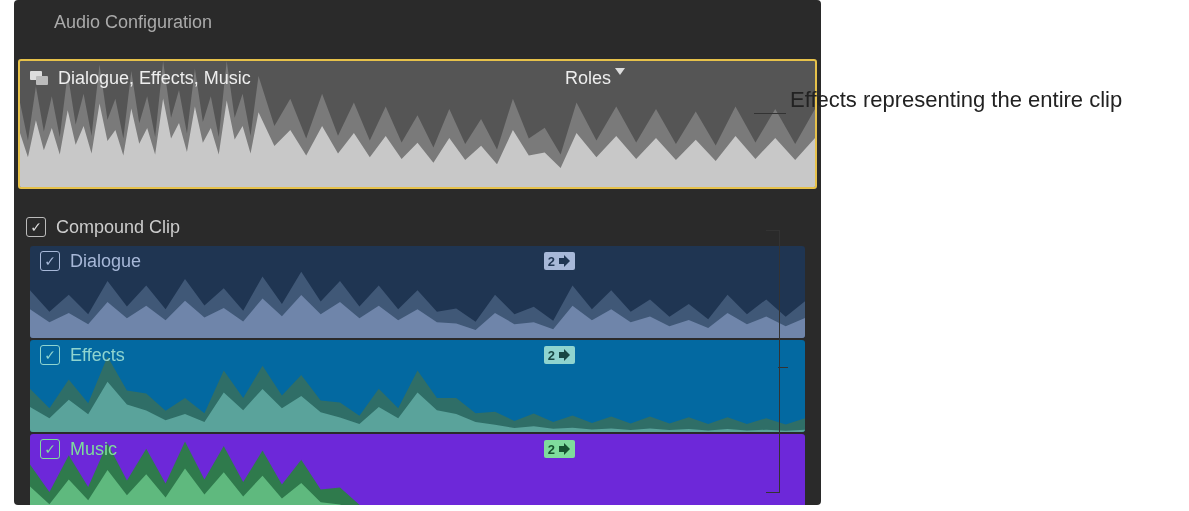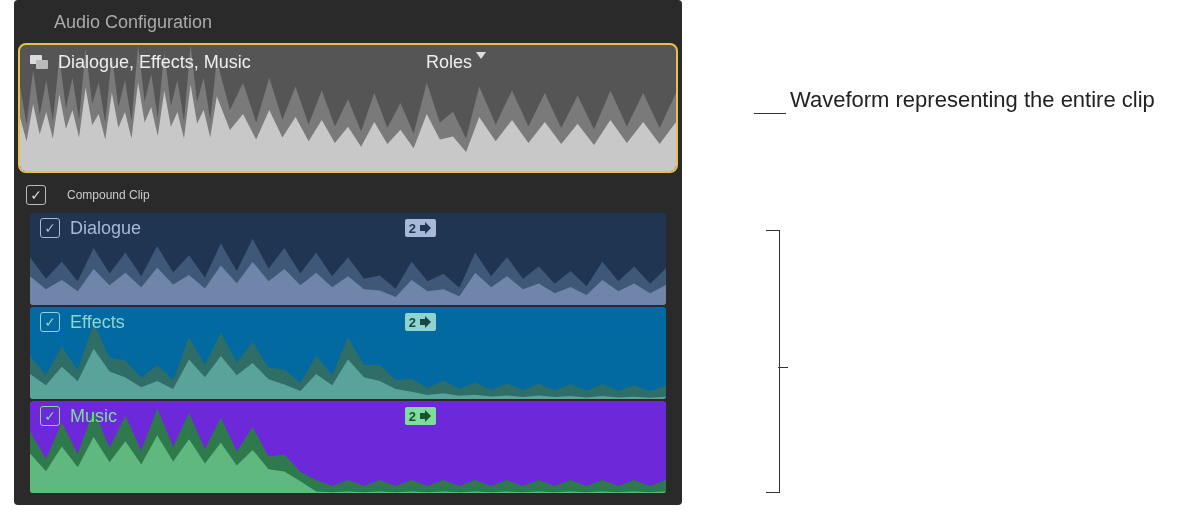--- a/index.html
+++ b/index.html
@@ -7,36 +7,36 @@
     font-family: -apple-system, "Helvetica Neue", Arial, sans-serif;
     background: #fff;
     width: 1189px;
     height: 511px;
     position: relative;
   }
   .panel {
     position: absolute;
     left: 14px;
     top: 0;
-    width: 668px;
+    width: 807px;
     height: 505px;
     background: #2a2a2a;
     border-radius: 4px;
     overflow: hidden;
   }
   .section-title {
     color: #aaa;
     font-size: 18px;
     padding: 12px 0 10px 40px;
   }
   
   .main-clip {
-    margin: 0 4px;
+    margin: 16px 4px;
     border: 2px solid #e6c14a;
-    border-radius: 8px;
+    border-radius: 3px;
     background: #555;
     height: 130px;
     position: relative;
     overflow: hidden;
   }
   .main-clip-header {
     position: absolute;
     z-index: 3;
     top: 0; left: 0; right: 0;
     height: 34px;
@@ -69,25 +69,25 @@
     display: inline-block;
   }
   .wave-wrap {
     position: absolute;
     left: 0; right: 0; bottom: 0; top: 0;
   }
   .wave-wrap svg { width: 100%; height: 100%; display:block; }
 
   .compound-row {
     display:flex;
-    align-items:center;
-    gap:21px;
+    align-items:flex-start;
+    gap:10px;
     padding: 12px 12px 8px 12px;
     color:#ccc;
-    font-size:12px;
+    font-size:18px;
   }
   .check {
     width:20px; height:20px;
     border:1.5px solid #bbb;
     border-radius:3px;
     display:flex; align-items:center; justify-content:center;
     color:#ddd;
     font-size:14px;
     line-height:1;
     cursor:pointer;
@@ -254,18 +254,18 @@
             <span class="num">2</span>
             <span class="spk"></span>
           </span>
         </div>
       </div>
     </div>
 </div>
 
 <div class="annot" style="left:790px; top:85px; width:380px">
   <div class="line" style="left:-36px; top:28px; width:32px"></div>
-  <span>Waveform representing the entire clip</span>
+  <span>Effects representing the entire clip</span>
 </div>
 <div class="bracket" style="left:766px; top:230px; height:263px"></div>
 <div class="annot" style="left:790px; top:353px">
   <div class="line" style="left:-12px; top:14px; width:10px"></div>
 </div>
 
 </body></html>

